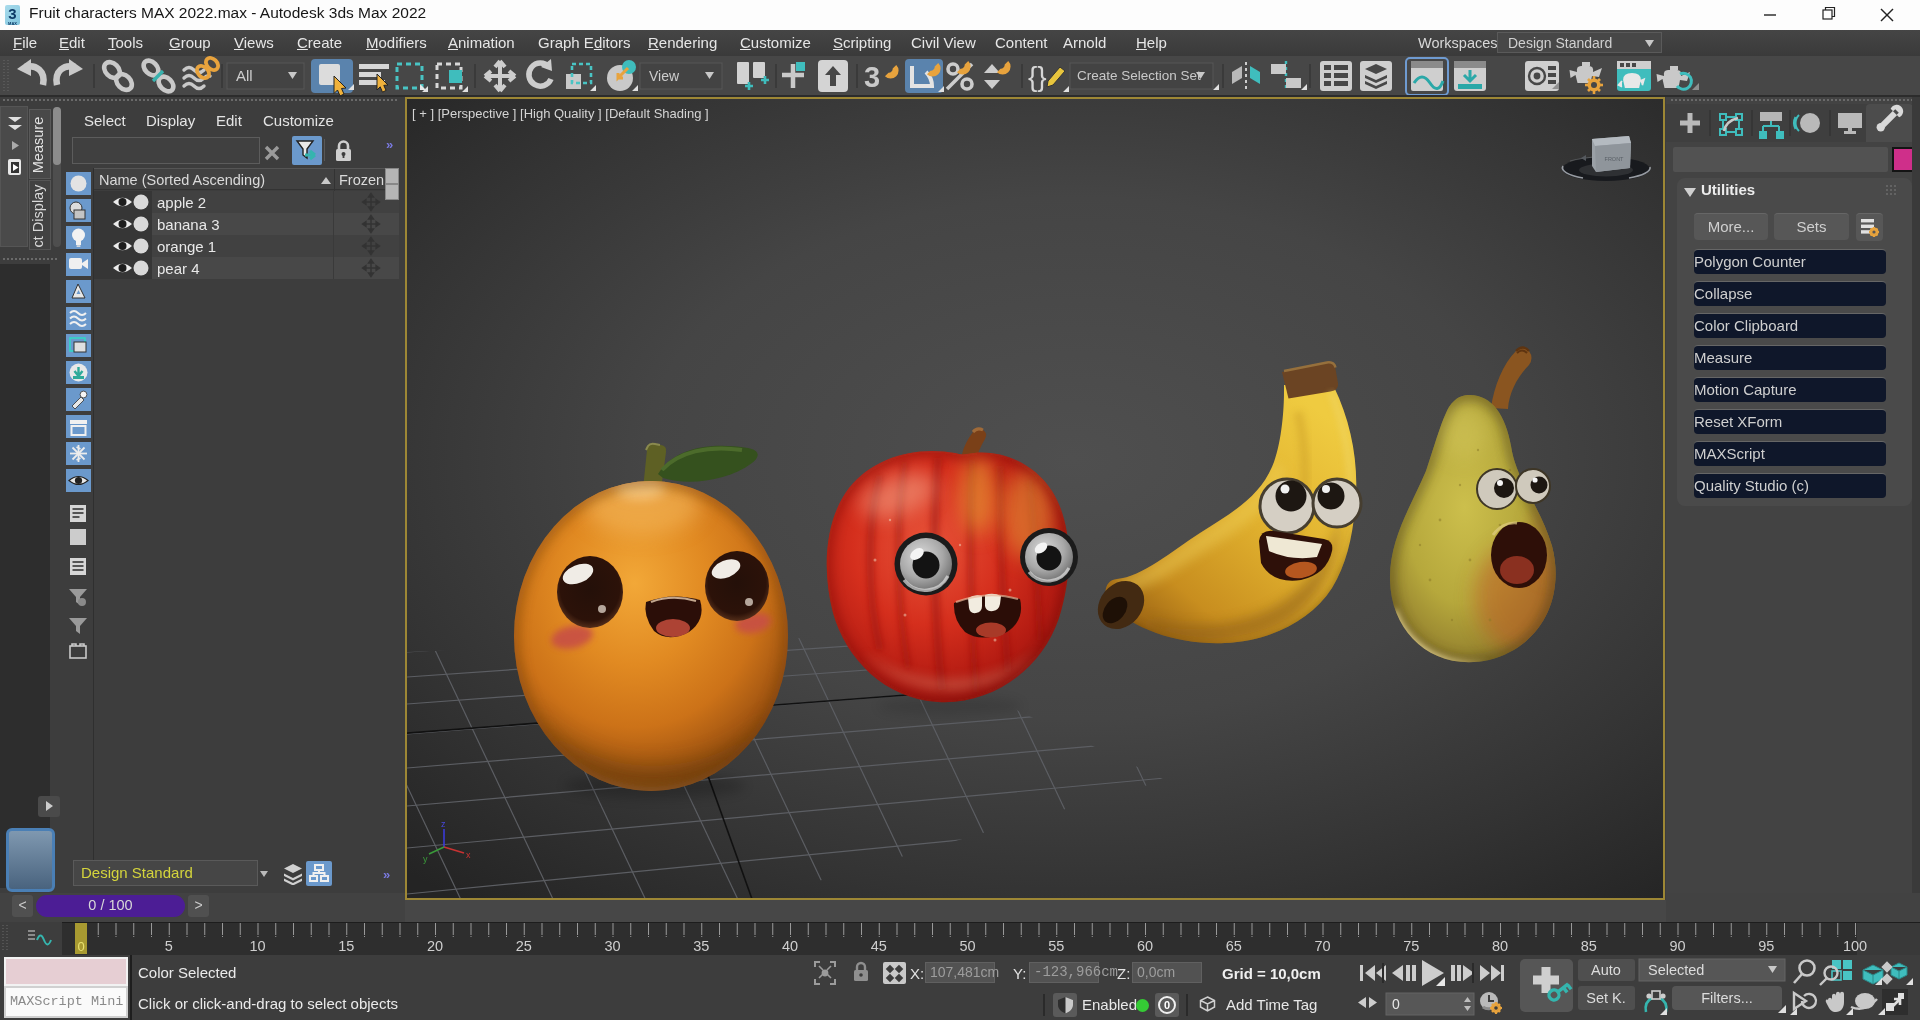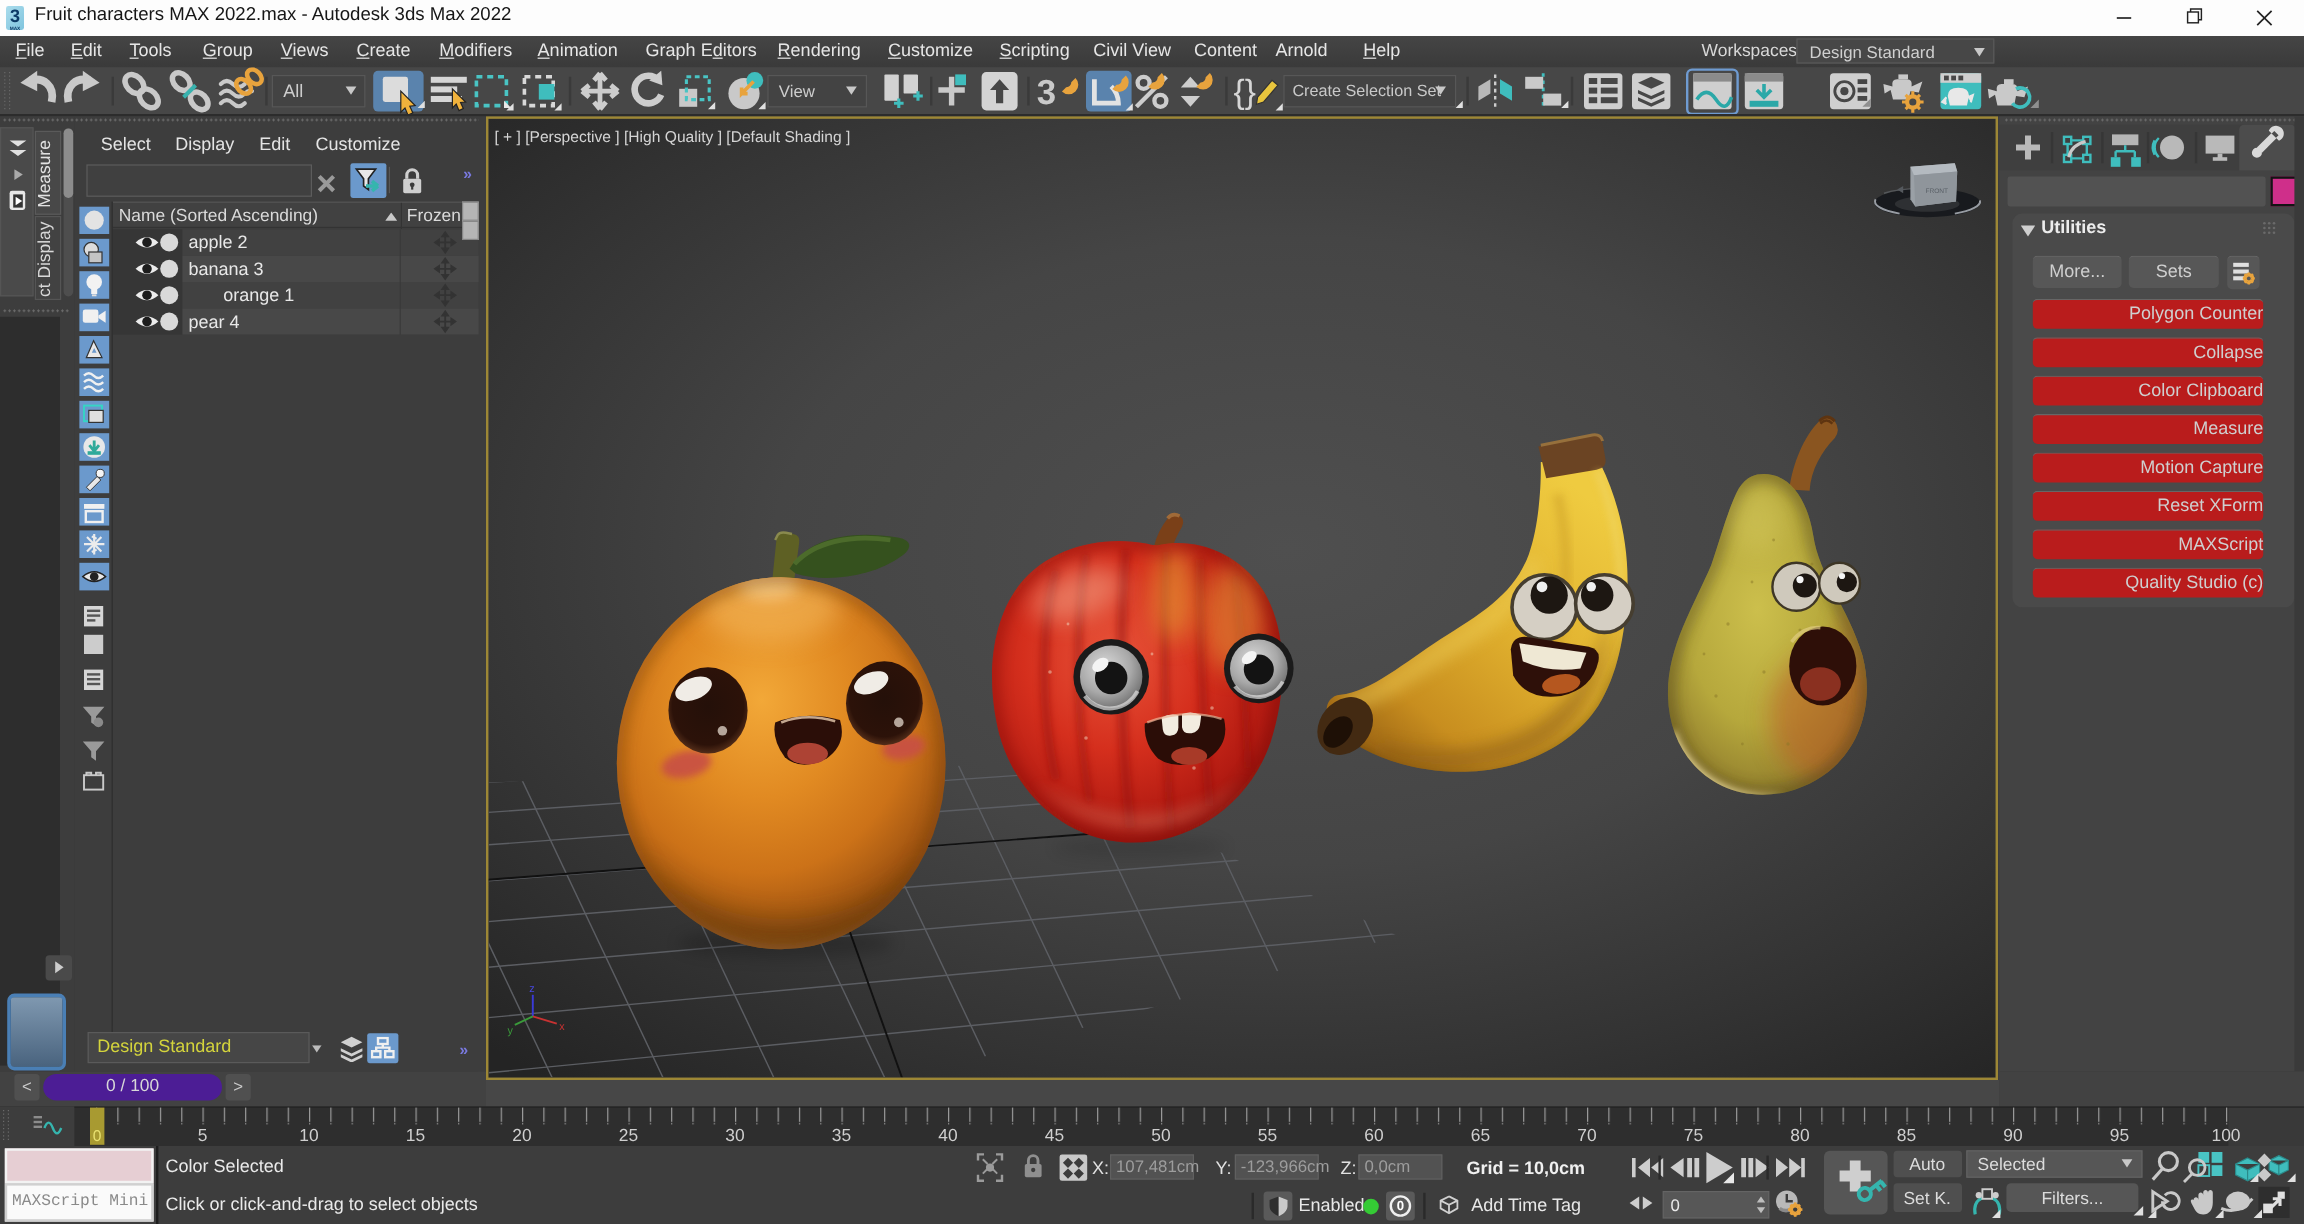--- a/index.html
+++ b/index.html
@@ -1,22 +1,22 @@
 <!DOCTYPE html>
 <html><head>
 <meta charset="utf-8">
 <style>
   * { margin:0; padding:0; box-sizing:border-box; }
   html,body { width:1920px; height:1020px; overflow:hidden; background:#3d3d3d;
     font-family:"Liberation Sans", sans-serif; }
   .abs { position:absolute; }
   .dots { background-image:radial-gradient(circle, #6a6a6a 1px, transparent 1px);
     background-size:4px 4px; }
-  .ubtn { left:17px; width:192px; height:25px; background:#b91c1c; border-radius:4px;
-    border-top:1px solid #666; color:#cfcfcf; font-size:15px; text-align:right; line-height:24px; }
+  .ubtn { left:17px; width:192px; height:25px; background:#0f172a; border-radius:4px;
+    border-top:1px solid #666; color:#cfcfcf; font-size:15px; text-align:left; line-height:24px; }
 </style>
 </head>
 <body>
 
 <div class="abs" style="left:0;top:0;width:1920px;height:30px;background:#fdfdfd;">
   <div class="abs" style="left:5px;top:5px;width:15px;height:20px;background:linear-gradient(135deg,#aadcec,#7fc4de);border-radius:2px;color:#0d3a66;font-weight:bold;font-size:15px;text-align:center;line-height:17px;">3<div style="font-size:4px;font-weight:bold;line-height:3px;color:#0d3a66;">MAX</div></div>
   <div class="abs" style="left:29px;top:4px;font-size:15.5px;color:#161616;">Fruit characters MAX 2022.max - Autodesk 3ds Max 2022</div>
   <svg class="abs" style="left:1750px;top:0;width:170px;height:30px;">
     <line x1="14" y1="15" x2="26" y2="15" stroke="#222" stroke-width="1.4"></line>
     <rect x="73" y="10" width="9" height="9" fill="none" stroke="#222" stroke-width="1.2"></rect>
@@ -346,21 +346,21 @@
         </g>
       </g>
     </defs>
     <use href="#eyerow" y="0"></use>
     <use href="#eyerow" y="22"></use>
     <use href="#eyerow" y="44"></use>
     <use href="#eyerow" y="66"></use>
   </svg>
   <span class="abs" style="left:95px;top:97px;font-size:15px;color:#e8e8e8;">apple 2</span>
   <span class="abs" style="left:95px;top:119px;font-size:15px;color:#e8e8e8;">banana 3</span>
-  <span class="abs" style="left:95px;top:141px;font-size:15px;color:#e8e8e8;margin-left:29px;">orange 1</span>
+  <span class="abs" style="left:95px;top:141px;font-size:15px;color:#e8e8e8;">orange 1</span>
   <span class="abs" style="left:95px;top:163px;font-size:15px;color:#e8e8e8;">pear 4</span>
 
   <div class="abs" style="left:32px;top:182px;width:305px;height:576px;background:#3d3d3d;"></div>
 
   <div class="abs" style="left:323px;top:71px;width:14px;height:16px;background:#b5b5b5;border:1px solid #888;"></div>
   <div class="abs" style="left:323px;top:87px;width:14px;height:16px;background:#b5b5b5;border:1px solid #888;"></div>
 
   <div class="abs" style="left:31px;top:71px;width:1px;height:700px;background:#2f2f2f;"></div>
   <svg class="abs" style="left:4px;top:75px;width:26px;height:500px;" id="stripicons">
     <g>
@@ -880,21 +880,21 @@
     <g fill="#3c3c3c">
         <rect x="82" y="11" width="6" height="6" transform="rotate(45 85 14)"></rect>
         <rect x="91" y="11" width="6" height="6" transform="rotate(45 94 14)"></rect>
         <rect x="82" y="20" width="6" height="6" transform="rotate(45 85 23)"></rect>
         <rect x="91" y="20" width="6" height="6" transform="rotate(45 94 23)"></rect>
       </g>
   </svg>
   <span class="abs" style="left:910px;top:10px;font-size:15px;color:#e2e2e2;">X:</span>
   <div class="abs" style="left:925px;top:7px;width:70px;height:21px;background:#525252;border:1px solid #606060;color:#9d9d9d;font-size:14px;padding:1px 0 0 4px;">107,481cm</div>
   <span class="abs" style="left:1013px;top:10px;font-size:15px;color:#e2e2e2;">Y:</span>
-  <div class="abs" style="left:1029px;top:7px;width:70px;height:21px;background:#525252;border:1px solid #606060;color:#9d9d9d;font-size:14px;padding:1px 0 0 4px;">-123,966cm</div>
+  <div class="abs" style="left:1029px;top:7px;width:70px;height:21px;background:#525252;border:1px solid #606060;color:#9d9d9d;font-size:14px;padding:1px 0 0 4px;font-family:Liberation Mono, monospace;">-123,966cm</div>
   <span class="abs" style="left:1117px;top:10px;font-size:15px;color:#e2e2e2;">Z:</span>
   <div class="abs" style="left:1132px;top:7px;width:70px;height:21px;background:#525252;border:1px solid #606060;color:#9d9d9d;font-size:14px;padding:1px 0 16px 4px;">0,0cm</div>
   <span class="abs" style="left:1222px;top:10px;font-size:15px;color:#f0f0f0;font-weight:bold;">Grid = 10,0cm</span>
   <div class="abs" style="left:1043px;top:39px;width:2px;height:22px;background:#2a2a2a;"></div>
   <div class="abs" style="left:1053px;top:38px;width:24px;height:24px;background:#5a5a5a;border-radius:3px;"></div>
   <svg class="abs" style="left:1057px;top:41px;width:17px;height:18px;">
       <path d="M8.5 1 L16 4 V9 C16 13 12.5 16 8.5 17.5 C4.5 16 1 13 1 9 V4 Z" fill="#2e2e2e"></path>
       <path d="M8.5 1 L16 4 V9 C16 13 12.5 16 8.5 17.5 Z" fill="#c9c9c9"></path>
     </svg>
   <span class="abs" style="left:1082px;top:41px;font-size:15px;color:#e8e8e8;">Enabled:</span>

